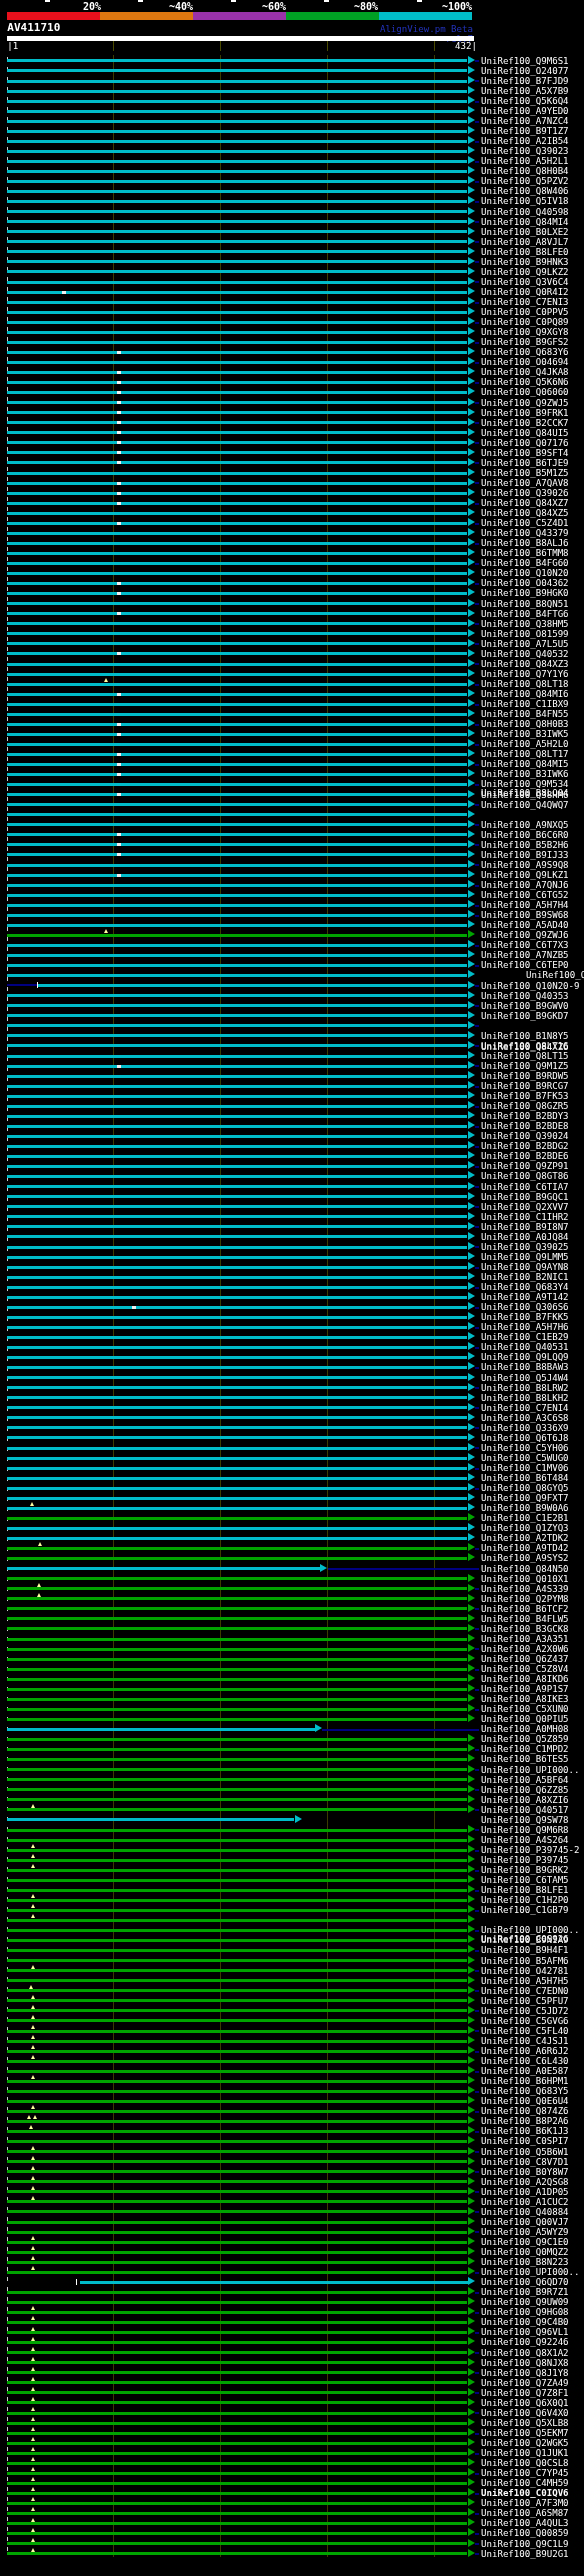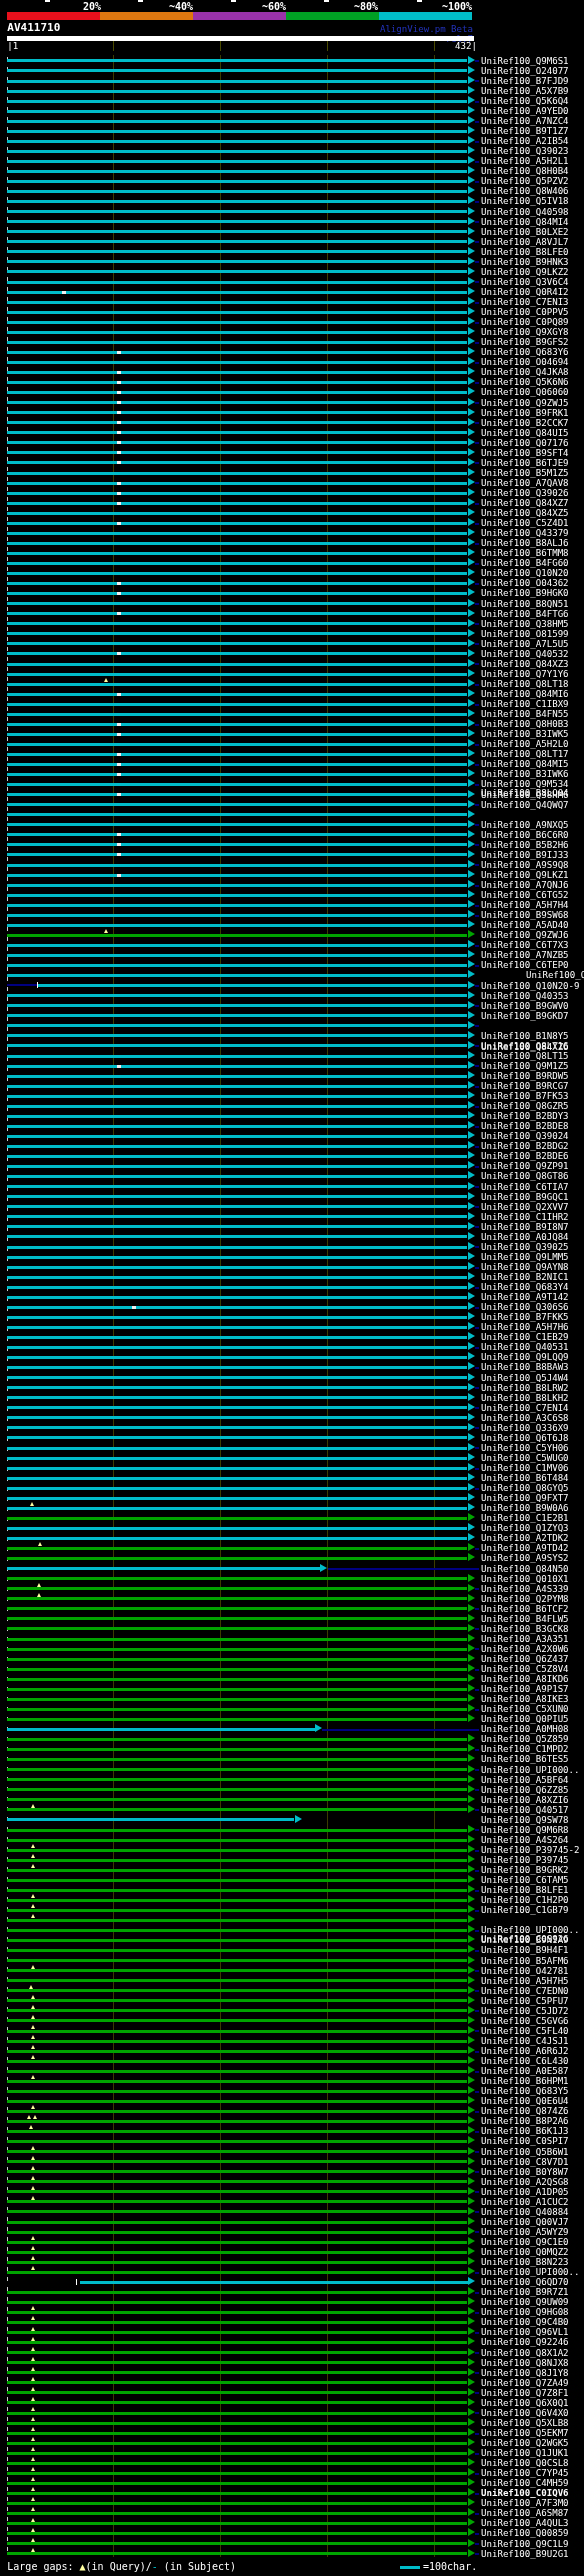--- a/index.html
+++ b/index.html
@@ -1538,19 +1538,14 @@
       </div>
       <div>
         <div class="hline" style="left: 7.3px; top: 2552px; width: 460px; background: rgb(0, 164, 0);"></div>
         <div class="harrow" style="left: 468px; top: 2549px; border-left: 7.3px solid rgb(0, 164, 0);"></div>
         <div class="hext" style="left: 475px; top: 2553px; width: 3.8px;"></div>
         <div class="mtri" style="left: 31px; top: 2548px;"></div>
         <div class="hlabel" style="top: 2549px;">UniRef100_B9U2G1</div>
       </div>
     </div>
 
-  <div id="footer">
-    <span id="gapslegend"><span>Large gaps: </span><span class="ylw">▲</span><span>(in Query)/</span><span class="cyn">-</span><span> (in Subject)</span></span>
-    <span id="scaleseg"></span>
-    <span id="scalelabel">=100char.</span>
-  </div>
 </div>
 
 
 </body></html>

